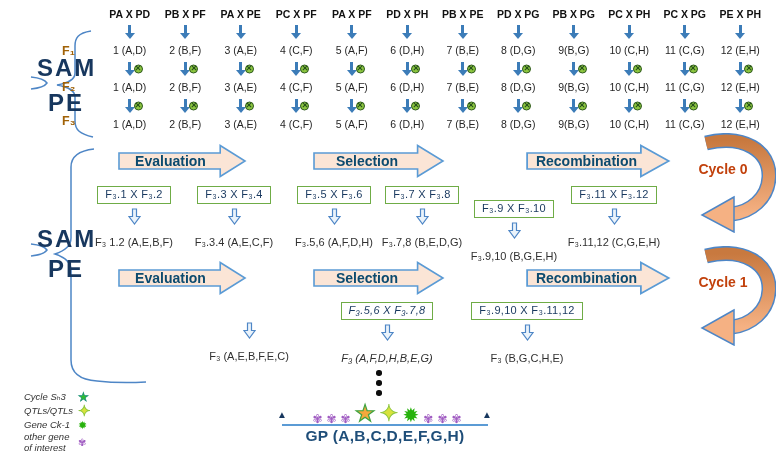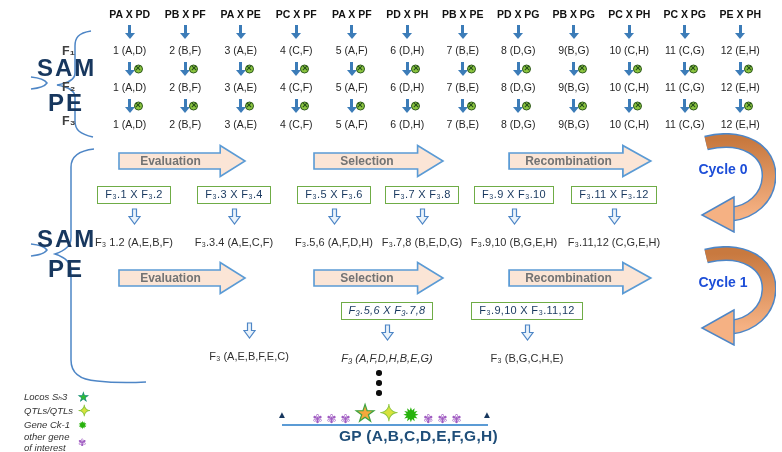--- a/index.html
+++ b/index.html
@@ -15,54 +15,54 @@
   .col{text-align:center;}
   .cross{height:16px;line-height:17px;font-size:10.5px;font-weight:bold;color:#111;white-space:nowrap;}
   .val{height:16px;line-height:16px;font-size:10.5px;color:#262626;white-space:nowrap;}
   .acell{height:20px;position:relative;display:flex;align-items:center;justify-content:center;}
   .acell.x2{height:21px;}
   .arr{display:inline-block;position:relative;width:3px;height:8px;background:#3C7CB8;margin-bottom:6px;}
   .arr::after{content:'';position:absolute;top:8px;left:-3.5px;border:5px solid transparent;border-top:6px solid #3C7CB8;border-bottom:0;}
   .otimes{position:absolute;left:calc(50% + 4px);top:50%;transform:translateY(-50%);width:9px;height:9px;border-radius:50%;background:#8CC63F;border:1px solid #2F5A1F;box-sizing:border-box;}
   .otimes::before,.otimes::after{content:'';position:absolute;left:0.5px;right:0.5px;top:2.8px;height:1.2px;background:#234D1B;}
   .otimes::before{transform:rotate(45deg)}.otimes::after{transform:rotate(-45deg)}
-  .rowlab{position:absolute;left:62px;font-weight:bold;color:#404040;font-size:12.5px;}
+  .rowlab{position:absolute;left:62px;font-weight:bold;color:#a16207;font-size:12.5px;}
   
   .prow{position:absolute;left:0;width:782px;height:34px;}
   .prow>div{position:absolute;top:0;height:34px;}
   .prow>div:nth-of-type(1){left:118px;width:129px;}
   .prow>div:nth-of-type(2){left:313px;width:132px;}
-  .prow>div:nth-of-type(3){left:508px;width:145px;}
+  .prow>div:nth-of-type(3){left:526px;width:145px;}
   .parrow svg{position:absolute;inset:0;width:100%;height:100%;}
   .plabel{position:absolute;left:0;right:24px;top:0;bottom:0;display:flex;align-items:center;justify-content:center;
-          font-weight:bold;font-size:12px;color:#737373;}
+          font-weight:bold;font-size:14px;color:#0c4a6e;}
   
   .units{position:absolute;left:0;width:782px;}
   .units>div{position:absolute;top:0;width:160px;transform:translateX(-50%);text-align:center;}
   .c0>div:nth-of-type(1){left:134px;}.c0>div:nth-of-type(2){left:234px;}.c0>div:nth-of-type(3){left:334px;}
-  .c0>div:nth-of-type(4){left:422px;}.c0>div:nth-of-type(5){left:514px;}.c0>div:nth-of-type(6){left:614px;}
+  .c0>div:nth-of-type(4){left:422px;}.c0>div:nth-of-type(5){left:514px;margin-top:14px;}.c0>div:nth-of-type(6){left:614px;}
   .c1>div:nth-of-type(1){left:249px;}.c1>div:nth-of-type(2){left:387px;font-style:italic;}.c1>div:nth-of-type(3){left:527px;}
   .gbox{display:inline-block;border:1.5px solid #6FAC46;background:#fff;padding:1.5px 7px 2.5px;font-size:11px;color:#17375E;white-space:nowrap;letter-spacing:.3px;}
   .dblarr{display:inline-block;margin:4px 0 3px;}
   .result{font-size:11px;color:#303030;white-space:nowrap;}
   
   .cycles{position:absolute;left:684px;top:0;width:96px;height:452px;}
   .cycles>div{position:absolute;left:0;width:92px;height:100px;}
   .cycles>div:nth-of-type(1){top:133px;}
   .cycles>div:nth-of-type(2){top:246px;}
   .cycles>div:nth-of-type(3){top:348px;}
-  .cyc-label{position:absolute;left:2px;top:28px;width:74px;text-align:center;font-weight:bold;font-size:14px;color:#1d4ed8;}
+  .cyc-label{position:absolute;left:2px;top:28px;width:74px;text-align:center;font-weight:bold;font-size:14px;color:#c2410c;}
   
   .dots{position:absolute;left:376px;top:370px;width:6px;}
   .dots i{display:block;width:5.5px;height:5.5px;border-radius:50%;background:#0d0d0d;margin-bottom:4.5px;}
   
   .gp-line{position:absolute;left:282px;top:424px;width:206px;height:1.5px;background:#5B9BD5;}
   .gp-tick{position:absolute;font-size:10px;color:#17375E;line-height:10px;}
   .gp-symbols{position:absolute;left:294px;top:399px;width:186px;height:26px;display:flex;align-items:flex-end;justify-content:center;gap:4px;line-height:1;font-family:"DejaVu Sans",sans-serif;}
-  .gp-text{position:absolute;left:272px;top:427px;width:226px;text-align:right;font-weight:bold;font-size:15.5px;color:#1F4E79;letter-spacing:.3px;}
+  .gp-text{position:absolute;left:272px;top:427px;width:226px;text-align:center;font-weight:bold;font-size:15.5px;color:#1F4E79;letter-spacing:.3px;}
   
   .legend{position:absolute;left:24px;top:391px;display:grid;grid-template-columns:50px 22px;column-gap:4px;row-gap:1px;align-items:center;}
   .lg-label{font-size:9.5px;font-style:italic;color:#333;line-height:10.5px;}
   .lg-icon{font-family:"DejaVu Sans",sans-serif;line-height:1;text-align:left;}
   
   .i-purple-flower{color:#A05CC2;}
   .i-gold-star{color:#F4A83C;-webkit-text-stroke:1.2px #3FA33F;}
   .i-green-star{color:#2FBE2F;-webkit-text-stroke:.7px #1C8F7B;}
   .i-yellow-cross-star{color:#D8E23C;-webkit-text-stroke:.9px #8CC63F;}
   .i-green-burst{color:#27B20C;}
@@ -501,21 +501,21 @@
 
       <span class="i-purple-flower">✾</span>
     </div>
   <div class="gp-line"></div>
   <span class="gp-tick" style="left:277px;top:410px;">▲</span>
   <span class="gp-tick" style="left:482px;top:410px;">▲</span>
   <div class="gp-text">GP (A,B,C,D,E,F,G,H)</div>
 
   <div class="legend">
 
-      <span class="lg-label">Locos Sₕ3</span>
+      <span class="lg-label">Cycle Sₕ3</span>
       <span class="lg-icon i-green-star">★</span>
 
       <span class="lg-label">QTLs/QTLs</span>
       <span class="lg-icon i-yellow-cross-star">✦</span>
 
       <span class="lg-label">Gene Ck-1</span>
       <span class="lg-icon i-green-burst">✹</span>
 
       <span class="lg-label">other gene of interest</span>
       <span class="lg-icon i-purple-flower">✾</span>

